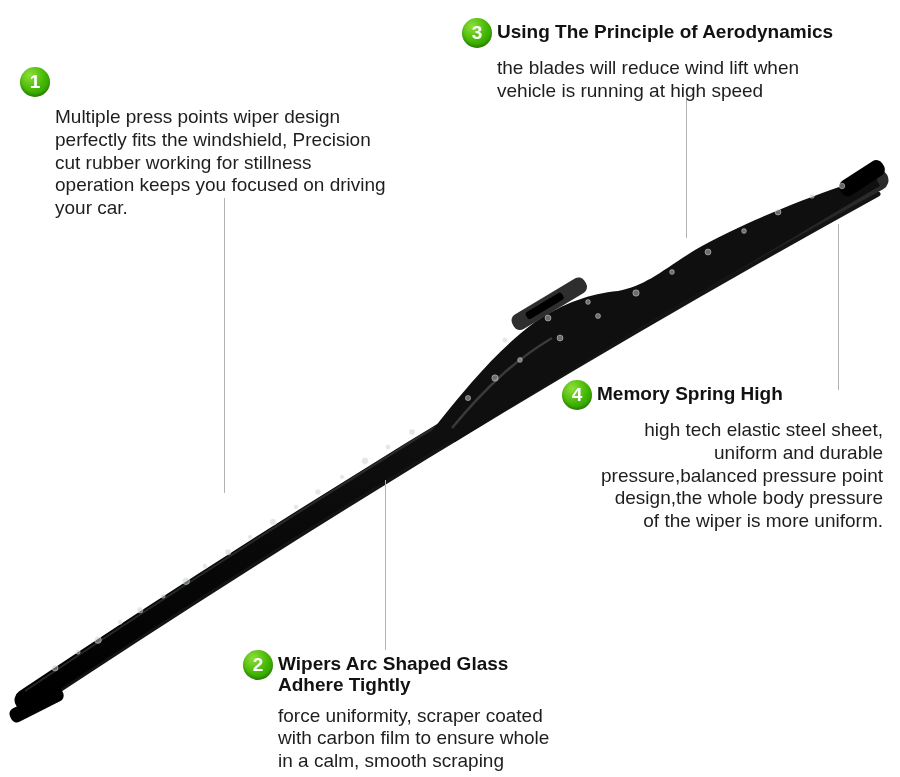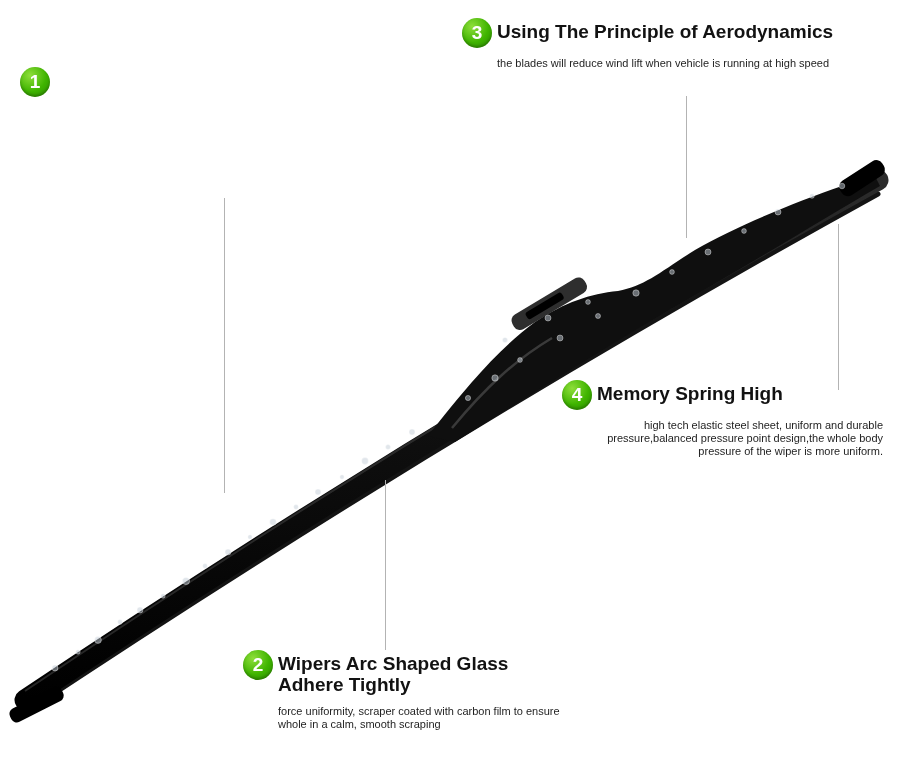--- a/index.html
+++ b/index.html
@@ -15,21 +15,21 @@
     flex:0 0 auto;width:30px;height:30px;border-radius:50%;
     background:radial-gradient(circle at 34% 28%, #8ede3a 0%, var(--accent-green,#3fb400) 55%, #2c8f00 100%);
     color:#fff;font-weight:bold;font-size:19px;line-height:30px;text-align:center;
     box-shadow:inset 0 -2px 3px rgba(0,0,0,.25);
   }
   .title{
     margin:0;padding-top:3px;font-size:19px;line-height:1.12;font-weight:bold;
     color:var(--heading-text,#121212);
   }
   .body{
-    margin:9px 0 0 35px;font-size:11px;line-height:1.2;color:var(--body-text,#1e1e1e);
+    margin:9px 0 0 35px;font-size:19px;line-height:1.2;color:var(--body-text,#1e1e1e);
   }
   #callout-1{left:20px;top:67px;width:400px;}
   #callout-1 .body{width:336px;}
   #callout-3{left:462px;top:18px;width:430px;}
   #callout-3 .body{width:346px;}
   #callout-4{left:562px;top:380px;width:330px;}
   #callout-4 .body{width:286px;text-align:right;}
   #callout-2{left:243px;top:650px;width:330px;}
   #callout-2 .title{max-width:252px;}
   #callout-2 .body{width:282px;}
@@ -123,20 +123,21 @@
 
   <div class="leader" id="leader-1"></div>
   <div class="leader" id="leader-2"></div>
   <div class="leader" id="leader-3"></div>
   <div class="leader" id="leader-4"></div>
 
   <div class="callout" id="callout-1">
     <div class="head">
       <span class="num">1</span>
     </div>
+    <p class="body">Multiple press points wiper design perfectly fits the windshield, Precision cut rubber working for stillness operation keeps you focused on driving your car.</p>
   </div>
 
   <div class="callout" id="callout-3">
     <div class="head">
       <span class="num">3</span>
       <h3 class="title">Using The Principle of Aerodynamics</h3>
     </div>
     <p class="body">the blades will reduce wind lift when vehicle is running at high speed</p>
   </div>
 

